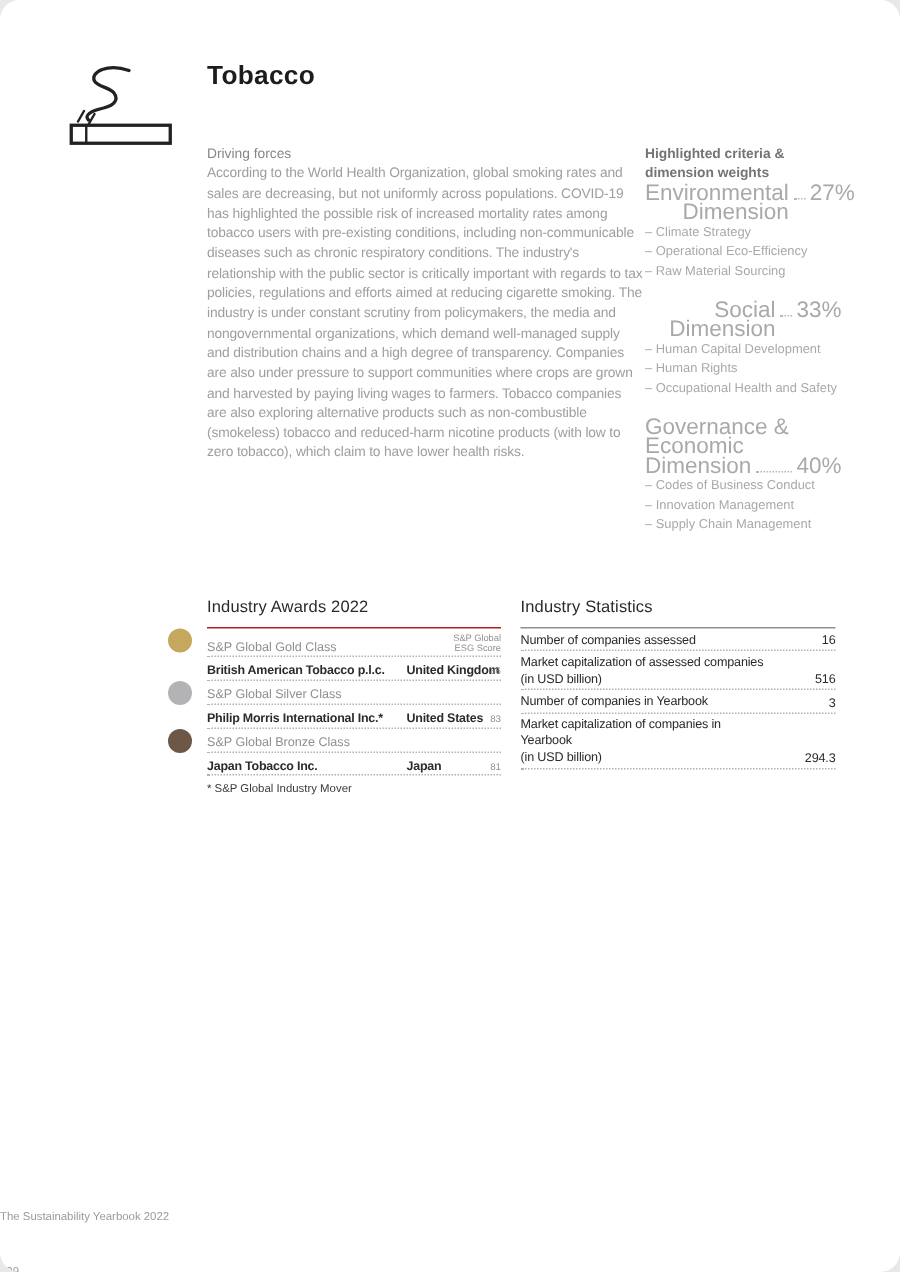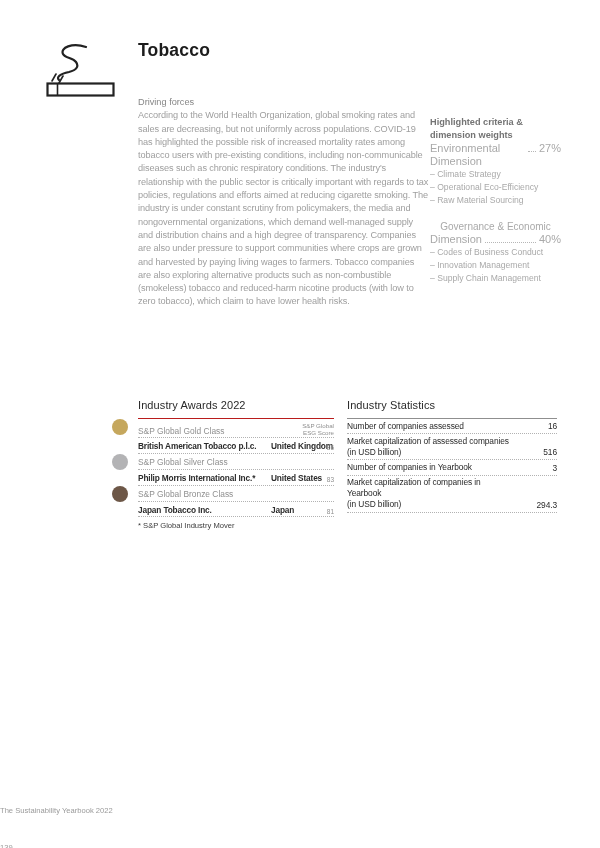--- a/index.html
+++ b/index.html
@@ -1,43 +1,44 @@
 <!DOCTYPE html>
 <html><head>
 <meta charset="utf-8">
 <style>
   html, body { margin:0; padding:0; background:#e8e8e8; }
   .page {
     position:relative; width:600px; height:848px; margin:0 auto;
     background:#ffffff; font-family:"Liberation Sans", sans-serif;
     overflow:hidden;
+    border-radius:13px;
   }
 
   
   .cig-icon { position:absolute; left:46px; top:43px; width:70px; height:54px; }
   .page-title {
     position:absolute; left:138px; top:40px;
     font-size:17.5px; font-weight:bold; color:#1c1c1c; letter-spacing:0.2px;
   }
 
   
   .col-left { position:absolute; left:138px; top:96px; width:291px; }
   .df-heading { font-size:9.2px; color:#878787; line-height:13.3px; }
   .df-body {
     margin:0; font-size:9.2px; line-height:13.3px; color:#9e9e9e;
     letter-spacing:-0.1px;
   }
 
   
   .col-right { position:absolute; left:430px; top:96px; width:131px; }
-  .hc-heading { font-size:9.2px; font-weight:bold; color:#747474; line-height:13px;margin-top:20px; }
+  .hc-heading { font-size:9.2px; font-weight:bold; color:#747474; line-height:13px; }
   .dim-block { margin-top:13px; }
   .dim-block.first { margin-top:0; }
-  .dim-prefix { font-size:10px; color:#a9a9a9; line-height:13px;text-align:center; }
-  .dim-line { display:flex; align-items:baseline; font-size:11px; color:#a9a9a9; line-height:13px; }
+  .dim-prefix { font-size:15px; color:#a9a9a9; line-height:13px; }
+  .dim-line { display:flex; align-items:baseline; font-size:15px; color:#a9a9a9; line-height:13px;text-align:right; }
   .dim-leader { flex:1; border-bottom:1.4px dotted #b6b6b6; margin:0 3px 2px 3px; min-width:8px; }
   .dim-item { font-size:8.6px; color:#a9a9a9; line-height:13px; padding-left:8px; text-indent:-8px; }
 
   
   .section-heading { font-size:11px; color:#2a2a2a; letter-spacing:0.1px; line-height:12px; }
 
   
   .awards { position:absolute; left:138px; top:399px; width:196px; }
   .awards-table { border-top:1px solid #b91c1c; margin-top:7px; }
   .arow { position:relative; display:flex; align-items:flex-end; border-bottom:1px dotted #b2b2b2; height:13.4px; padding-bottom:1.5px; }
@@ -94,20 +95,30 @@
       <div class="dim-line">
         <span>Environmental Dimension</span>
         <span class="dim-leader"></span>
         <span>27%</span>
       </div>
       <div class="dim-item">– Climate Strategy</div>
       <div class="dim-item">– Operational Eco-Efficiency</div>
       <div class="dim-item">– Raw Material Sourcing</div>
     </div>
 
+    <div class="dim-block">
+      <div class="dim-line">
+        <span>Social Dimension</span>
+        <span class="dim-leader"></span>
+        <span>33%</span>
+      </div>
+      <div class="dim-item">– Human Capital Development</div>
+      <div class="dim-item">– Human Rights</div>
+      <div class="dim-item">– Occupational Health and Safety</div>
+    </div>
 
     <div class="dim-block">
       <div class="dim-prefix">Governance &amp; Economic</div>
       <div class="dim-line">
         <span>Dimension</span>
         <span class="dim-leader"></span>
         <span>40%</span>
       </div>
       <div class="dim-item">– Codes of Business Conduct</div>
       <div class="dim-item">– Innovation Management</div>

